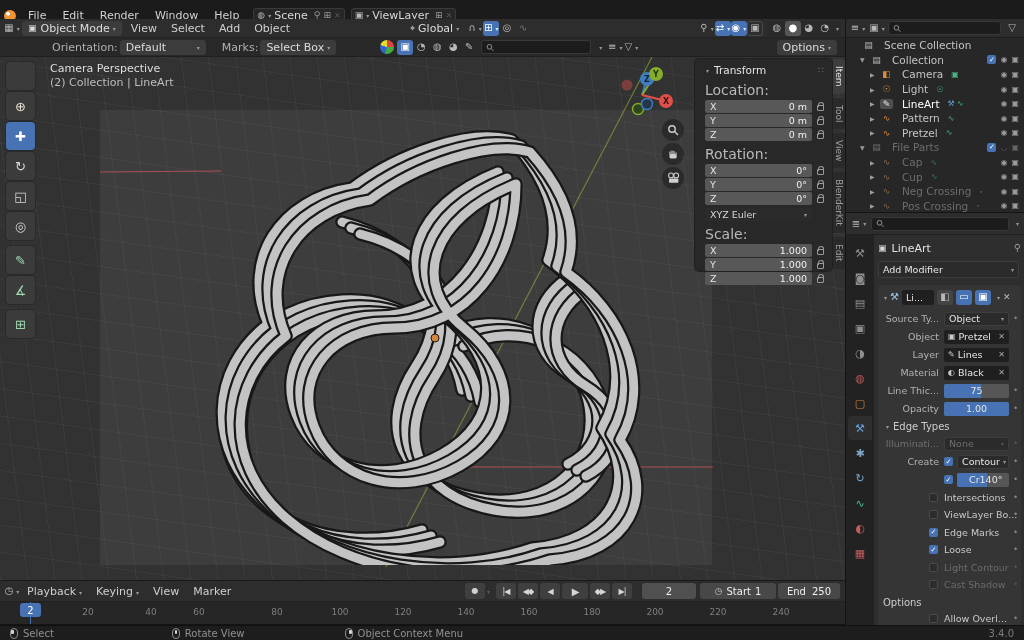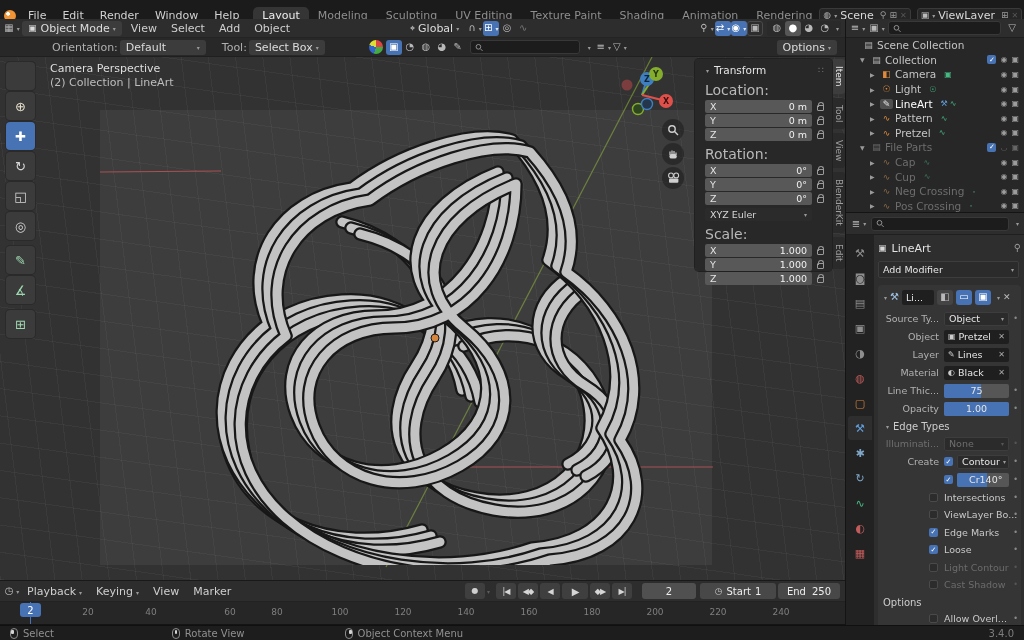--- a/index.html
+++ b/index.html
@@ -45,21 +45,21 @@
   .lock::before{content:"";position:absolute;top:-4px;left:0px;width:4px;height:4px;border:1px solid #9a9a9a;border-bottom:none;border-radius:3px 3px 0 0}
   #ntabs{position:absolute;left:833px;top:2px;width:12px;display:flex;flex-direction:column;gap:4px}
   .ntab{writing-mode:vertical-rl;font-size:9px;color:#9f9f9f;background:#2a2a2a;padding:7px 1px;border-radius:0 3px 3px 0;text-align:center}
   .ntab.active{background:#3d3d3d;color:#e8e8e8}
   
   #outliner{left:845px;top:19px;width:179px;height:194px;background:#272727;border-left:1px solid #141414;border-bottom:1px solid #141414}
   #outliner-header{display:flex;align-items:center;height:19px;background:#2d2d2d;border-bottom:1px solid #1e1e1e;padding:0 4px;gap:3px}
   .obrow{display:flex;align-items:center;height:14.6px;padding-left:6px;font-size:10.5px;color:#c4c4c4;white-space:nowrap}
   .obrow .arrow{width:10px;font-size:6px;color:#9a9a9a}
   .obrow .oic{width:13px;font-size:9px;text-align:center}
-  .obrow .nm{margin-left:2px}
+  .obrow .nm{margin-left:9px}
   .obrow.sel .nm{color:#fff}
   .obrow.muted,.obrow.muted .nm{color:#6d6d6d}
   .obrow .right{margin-left:auto;display:flex;align-items:center;gap:4px;padding-right:5px}
   .cb{width:9px;height:9px;border-radius:2px;background:#4772b3;display:inline-flex;align-items:center;justify-content:center}
   .cb::after{content:"✓";color:#fff;font-size:7px}
   .cb.off{background:#2c2c2c;border:1px solid #4a4a4a}
   .cb.off::after{content:""}
   .sicon{font-size:8px;color:#9d9d9d}
   
   #props{left:845px;top:213px;width:179px;height:412px;background:#2e2e2e;border-left:1px solid #141414;overflow:hidden}
@@ -102,31 +102,20 @@
 
 <div id="app">
 
   <div id="topbar" class="abs">
     <span class="knob"></span>
     <span class="menu">File</span>
     <span class="menu">Edit</span>
     <span class="menu">Render</span>
     <span class="menu">Window</span>
     <span class="menu">Help</span>
-    <div id="tabs" style="width:560px">
-      <span class="tab active">Layout</span>
-      <span class="tab">Modeling</span>
-      <span class="tab">Sculpting</span>
-      <span class="tab">UV Editing</span>
-      <span class="tab">Texture Paint</span>
-      <span class="tab">Shading</span>
-      <span class="tab">Animation</span>
-      <span class="tab">Rendering</span>
-
-    </div>
     <div class="idchip">
       <span class="ic" style="font-size:9px;color:#bbb">◍</span>
       <span class="chev">▾</span>
       <span class="nm">Scene</span>
       <span class="ic" style="font-size:9px;color:#999">⚲</span>
       <span class="ic" style="font-size:9px;color:#999;margin-left:3px">⊞</span>
       <span class="ic" style="font-size:8px;color:#555;margin-left:3px">✕</span>
     </div>
     <div class="idchip">
       <span class="ic" style="font-size:9px;color:#bbb">▣</span>
@@ -204,21 +193,21 @@
     </span>
   </div>
 
   <div id="vph2" class="abs">
     <span style="width:52px"></span>
     <span style="color:#b0b0b0">Orientation:</span>
     <span class="hbtn" style="width:86px;justify-content:space-between">
         <span>Default</span>
         <span class="chev">▾</span>
       </span>
-    <span style="color:#b0b0b0;margin-left:14px">Tool:</span>
+    <span style="color:#b0b0b0;margin-left:14px">Marks:</span>
     <span class="hbtn">
         <span>Select Box</span>
         <span class="chev">▾</span>
       </span>
     <span style="width:42px"></span>
     <span class="ic" style="width:14px;height:14px;border-radius:50%;background:conic-gradient(#d44 0 25%,#4a4 25% 55%,#36c 55% 80%,#dd3 80%)"></span>
     <span class="icbtn on" style="margin-left:3px">
         <span class="ic">▣</span>
       </span>
     <span class="icbtn">
@@ -851,21 +840,21 @@
     <span class="fchip" style="width:62px;background:#484848;margin-right:5px;gap:6px">
         <span>End</span>
         <span>250</span>
       </span>
   </div>
   <div id="tl-ruler">
     <div class="abs" style="left:30px;top:0;bottom:0;width:1px;background:#4772b3"></div>
     <div class="abs" style="left:20px;top:1px;width:21px;height:14px;background:#4772b3;border-radius:3px;color:#fff;font-size:10px;display:flex;align-items:center;justify-content:center">2</div>
     <span class="tick" style="left:88px">20</span>
     <span class="tick" style="left:151px">40</span>
-    <span class="tick" style="left:230px">60</span>
+    <span class="tick" style="left:199px">60</span>
     <span class="tick" style="left:277px">80</span>
     <span class="tick" style="left:340px">100</span>
     <span class="tick" style="left:403px">120</span>
     <span class="tick" style="left:466px">140</span>
     <span class="tick" style="left:529px">160</span>
     <span class="tick" style="left:592px">180</span>
     <span class="tick" style="left:655px">200</span>
     <span class="tick" style="left:718px">220</span>
     <span class="tick" style="left:781px">240</span>
   </div>

